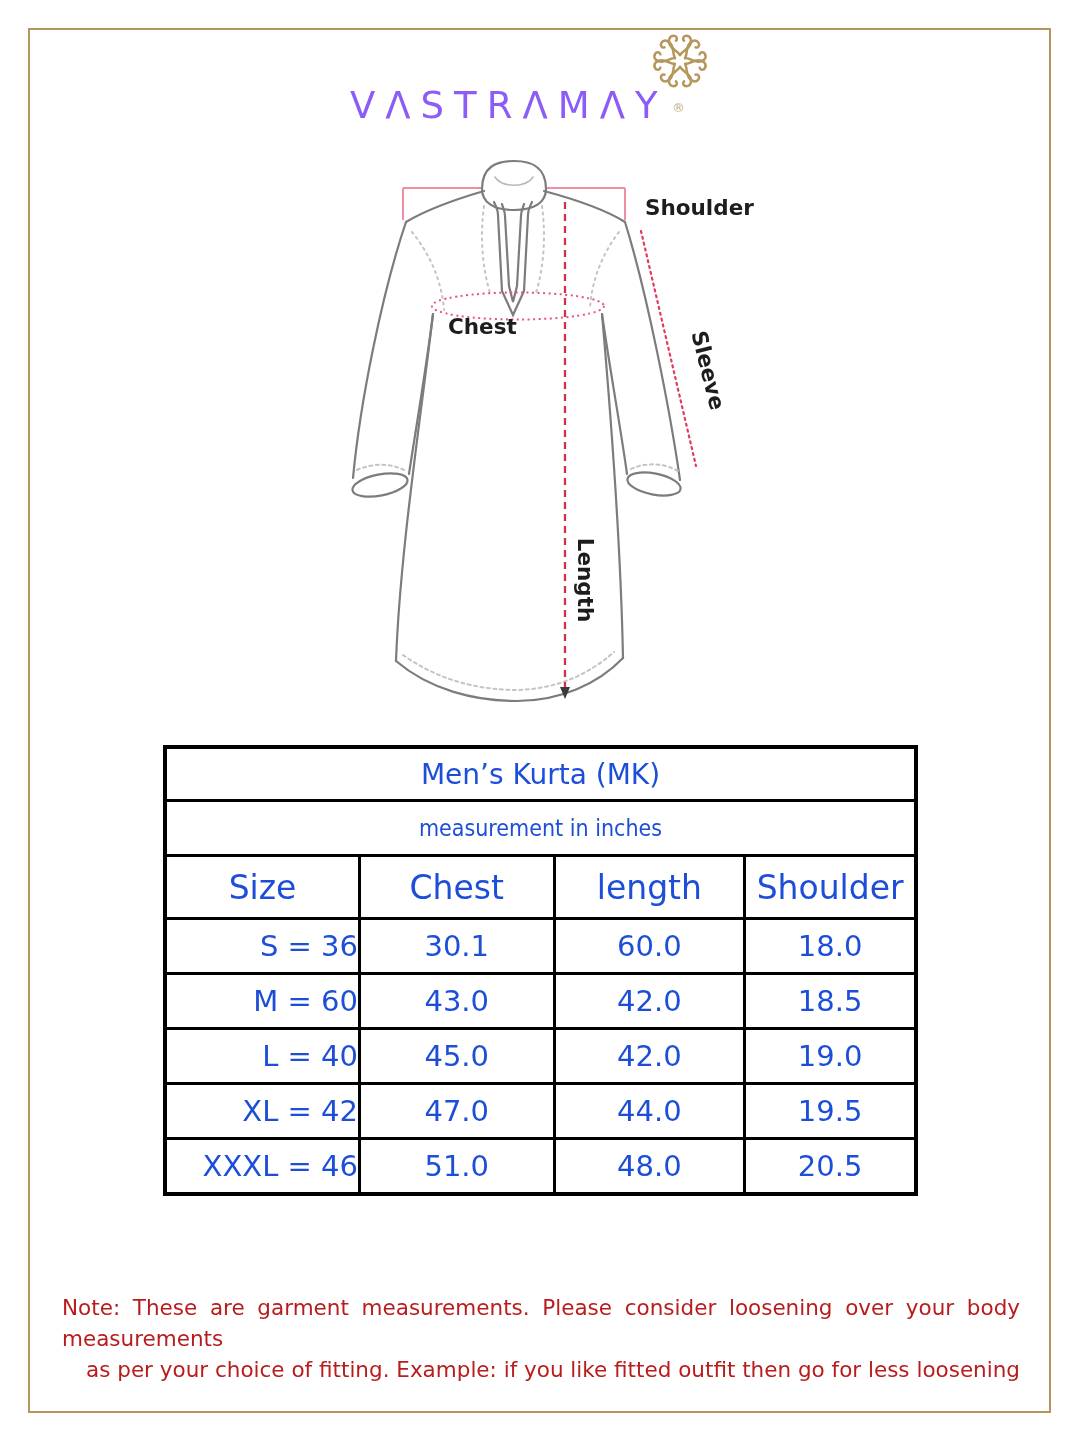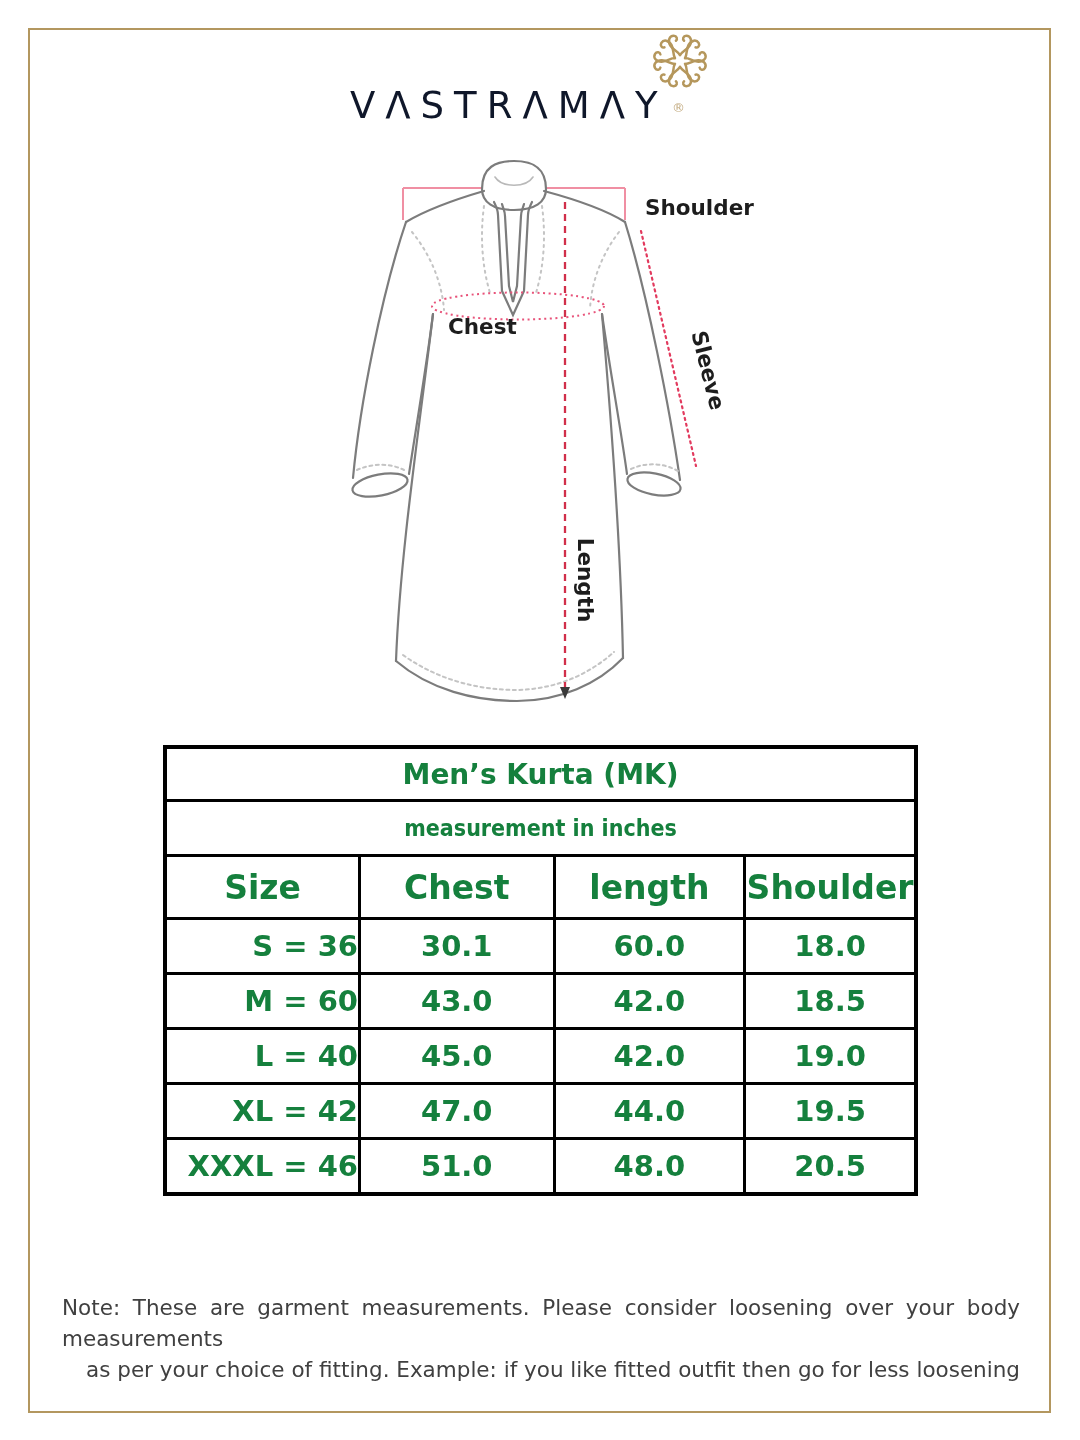--- a/index.html
+++ b/index.html
@@ -3,44 +3,44 @@
 <meta charset="utf-8">
 <style>
   html,body{margin:0;padding:0;background:#ffffff;}
   body{width:1080px;height:1440px;position:relative;font-family:"DejaVu Sans",sans-serif;color:#111;overflow:hidden;}
 
   .gold-frame{position:absolute;left:28px;top:28px;width:1019px;height:1381px;
     border:2.5px solid #b3975f;pointer-events:none;}
 
   
   .brand{position:absolute;left:350px;top:84px;white-space:nowrap;}
-  .brand-text{font-size:37px;font-weight:400;letter-spacing:10px;color:#0f172a;}
+  .brand-text{font-size:37px;font-weight:400;letter-spacing:10px;color:#8b5cf6;}
   .brand-reg{position:absolute;left:672px;top:100px;font-size:13px;color:#c3ab80;}
   .brand-icon{position:absolute;left:648px;top:32px;}
 
   
   .diagram{position:absolute;left:330px;top:158px;width:430px;height:578px;}
   .mlabel{font-size:21.5px;font-weight:bold;fill:#1d1d1d;font-family:"DejaVu Sans",sans-serif;}
 
   
   .size-table{position:absolute;left:163px;top:745px;width:755px;border-collapse:collapse;
     table-layout:fixed;background:#fff;}
   .size-table td{border:3px solid #000;text-align:center;vertical-align:middle;
-    font-weight:bold;color:#15803d;padding:0;}
+    font-weight:normal;color:#1d4ed8;padding:0;}
   .size-table{border:4px solid #000;}
   .row-title td{font-size:28px;height:50px;letter-spacing:0px;}
   .row-subtitle td{font-size:23px;height:52px;font-stretch:condensed;}
   .row-head td{font-size:33px;height:60px;}
   .row-data td{font-size:29px;height:52px;}
   .row-data td.size-cell{text-align:right;padding-left:10px;}
   col.c1{width:25.9%}col.c2{width:25.9%}col.c3{width:25.4%}col.c4{width:22.8%}
 
   
   .note{position:absolute;left:62px;top:1292px;width:958px;font-size:21.5px;
-    line-height:31px;color:#404040;}
+    line-height:31px;color:#b91c1c;}
   .note .l1{text-align:justify;text-align-last:justify;}
   .note .l2{text-align:right;}
 </style>
 </head>
 <body>
 
 <div class="gold-frame"></div>
 
 <div class="brand">
   <span class="brand-text">VΛSTRΛMΛY</span>

